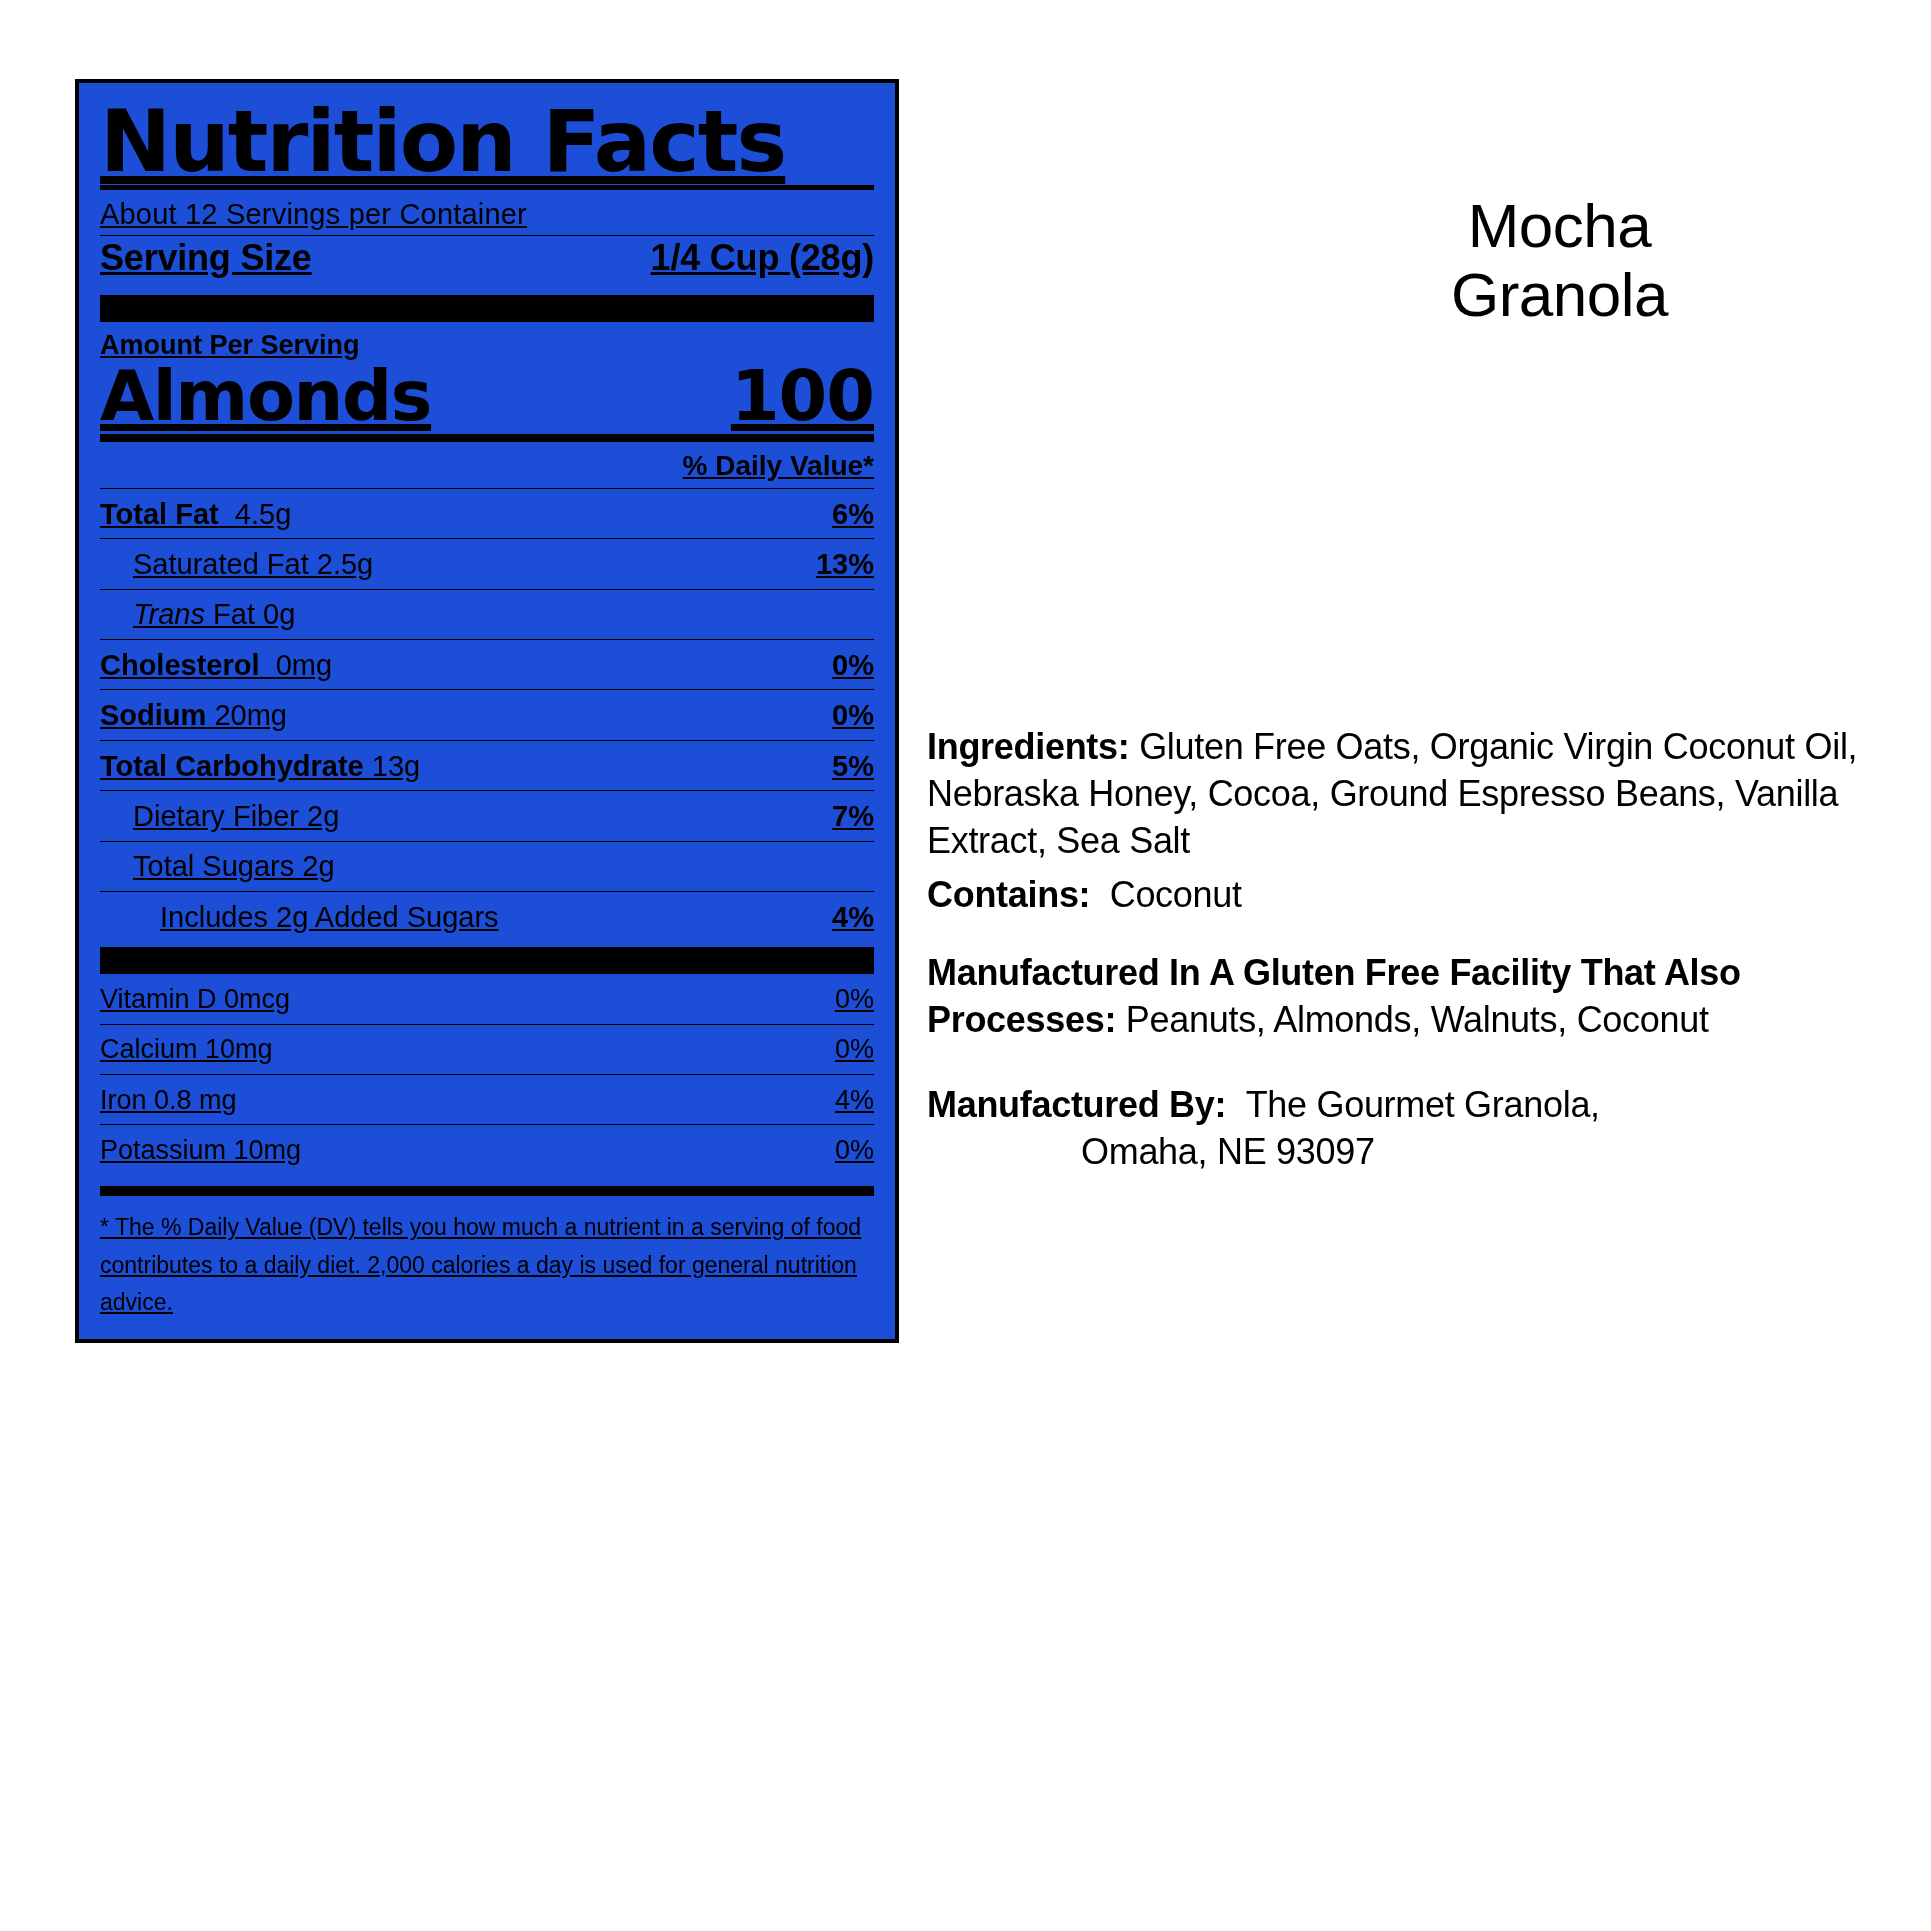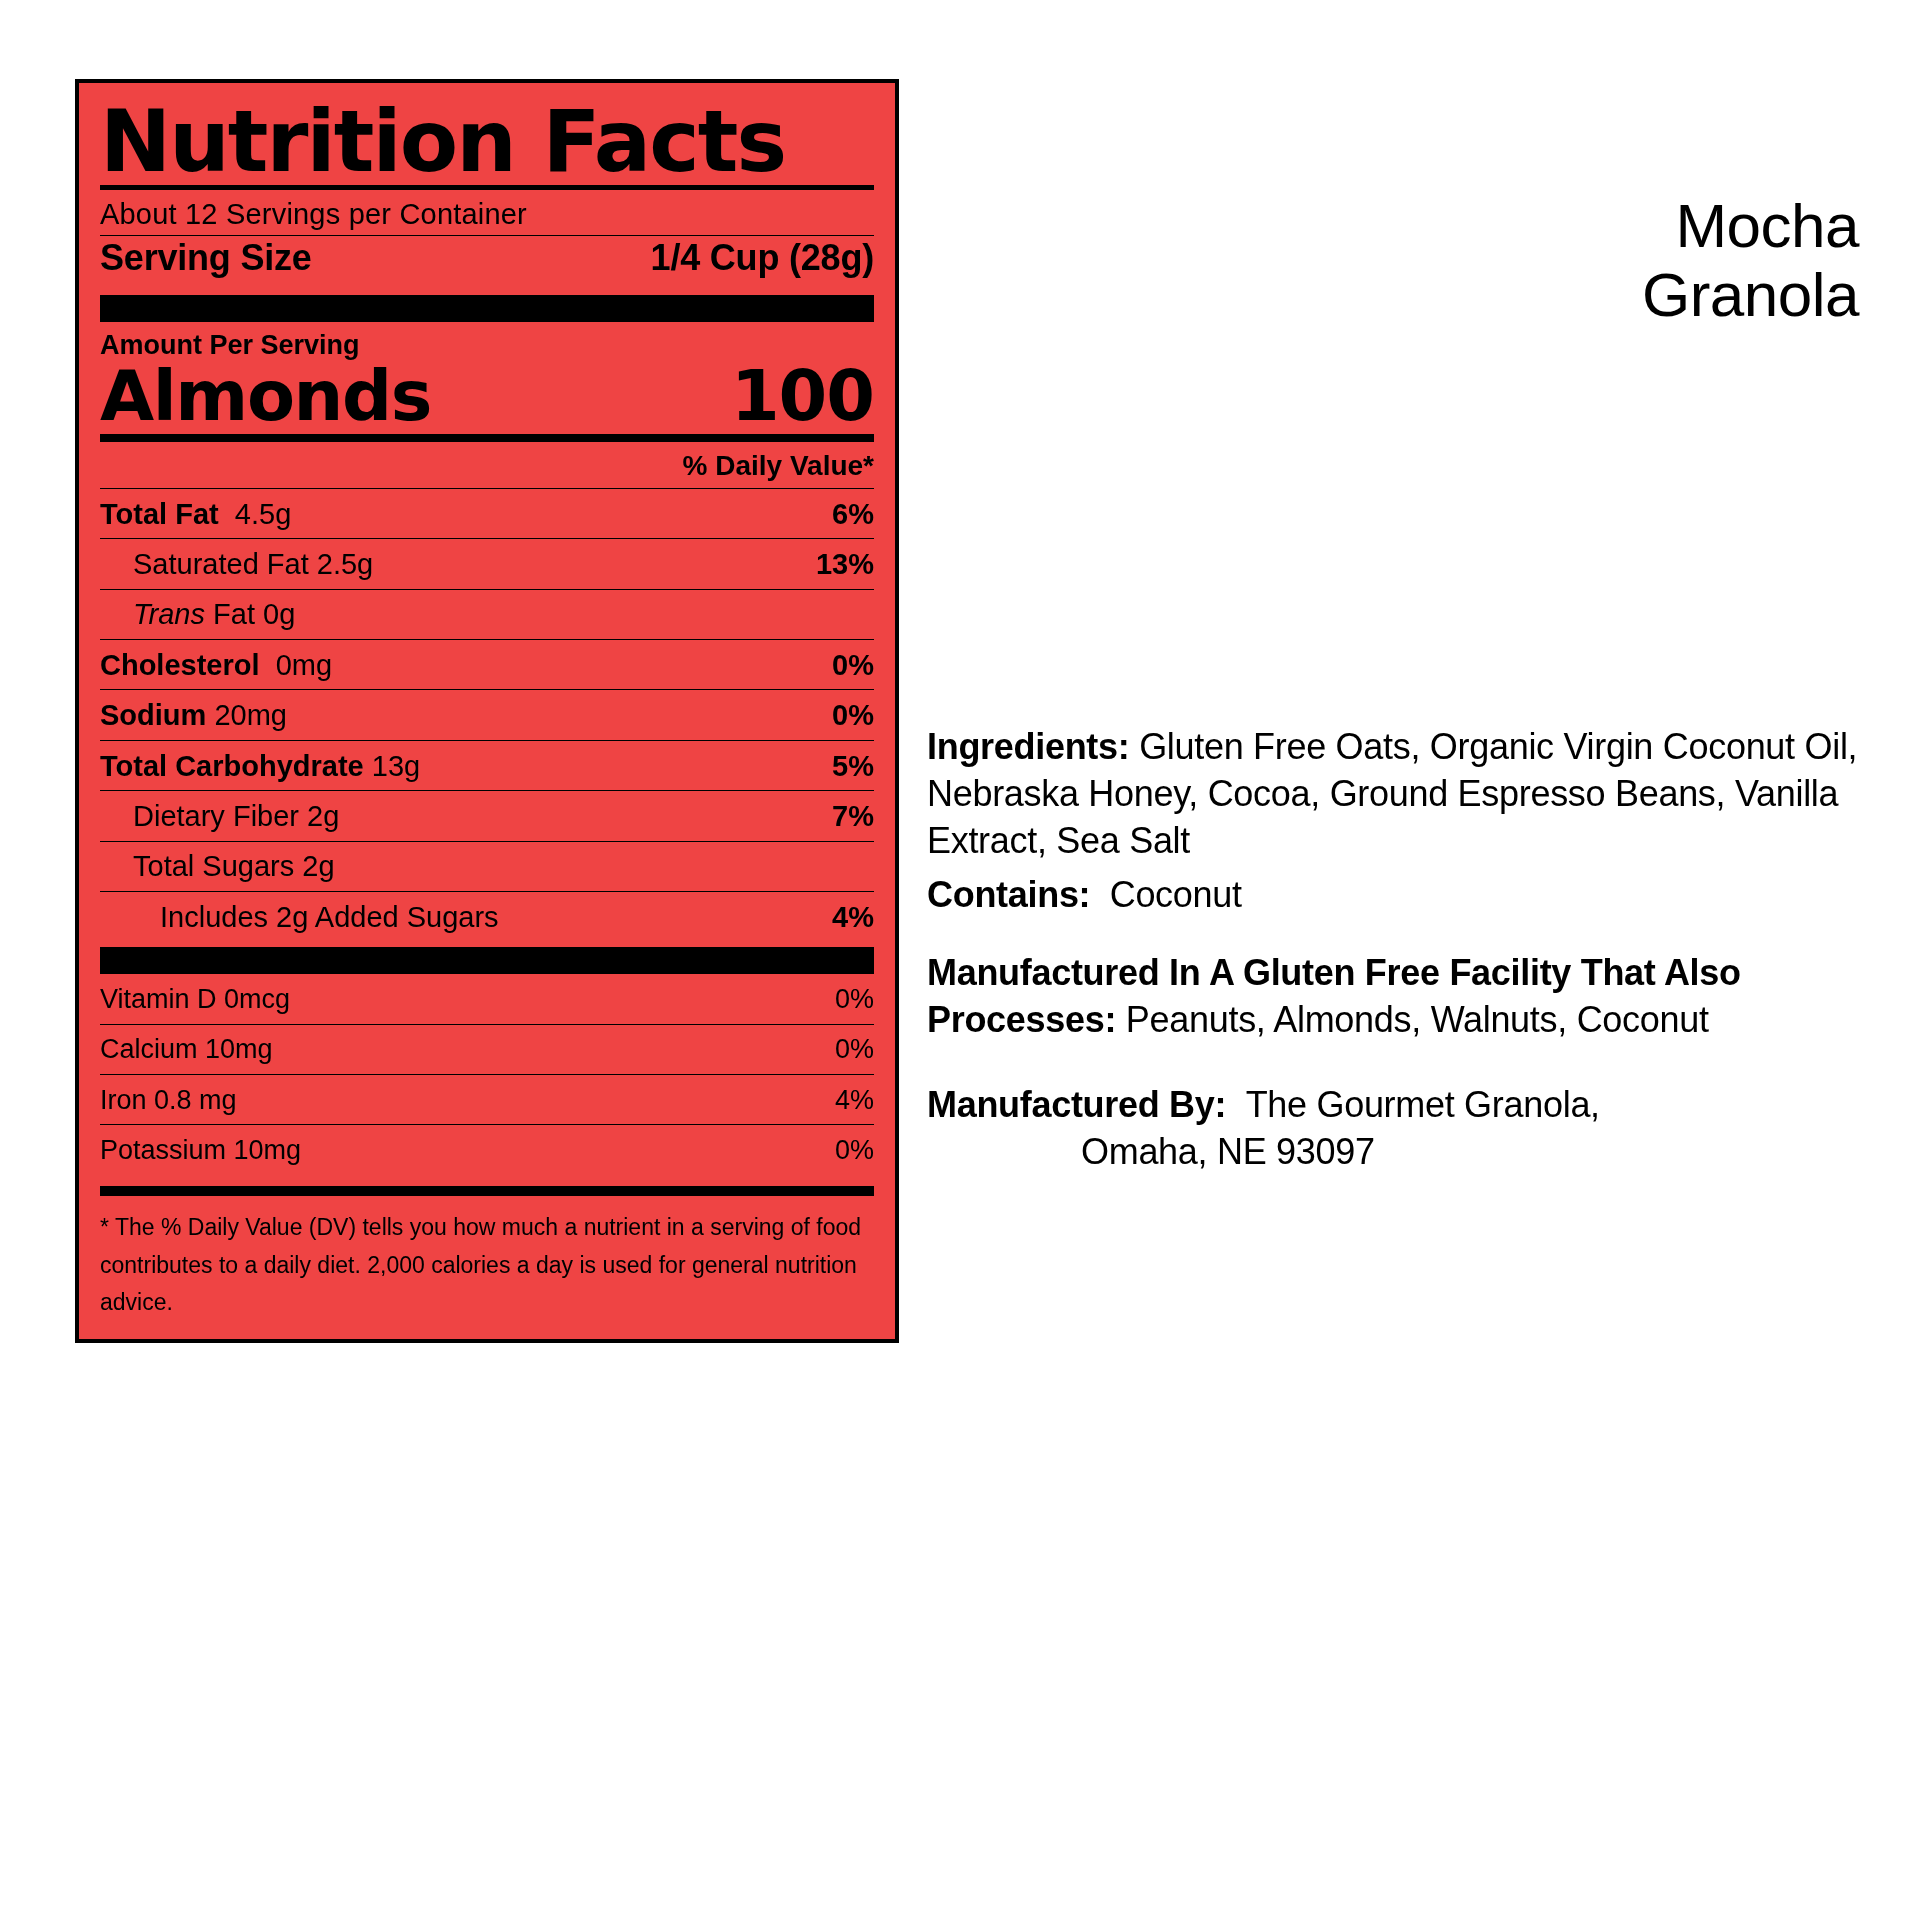--- a/index.html
+++ b/index.html
@@ -16,22 +16,23 @@
     background: #fff;
   }
 
   
   .nf-panel {
     position: absolute;
     left: 75px;
     top: 79px;
     width: 824px;
     border: 4.8px solid #000;
-    background: #ef4444;
+    background: #1d4ed8;
     padding: 13.5px 21px 17.4px 21px;
+    text-decoration: underline;
   }
 
   .nf-title {
     font-family: "DejaVu Sans", sans-serif;
     font-weight: 700;
     font-size: 85px;
     line-height: 0.95;
     letter-spacing: -1.9px;
     margin: 5.8px 0 1.9px 0;
   }
@@ -119,21 +120,21 @@
   }
 
   
   .product-title {
     position: absolute;
     left: 1260px;
     top: 191px;
     width: 599px;
     font-size: 62px;
     line-height: 1.12;
-    text-align: right;
+    text-align: center;
     letter-spacing: -0.5px;
   }
 
   .info-block {
     position: absolute;
     left: 927px;
     top: 724px;
     width: 966px;
     font-size: 36px;
     line-height: 1.30;

